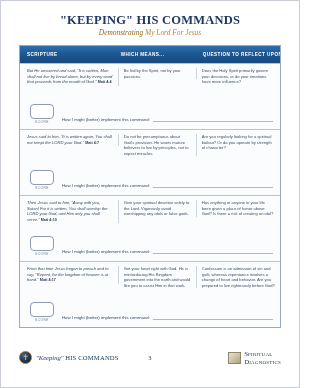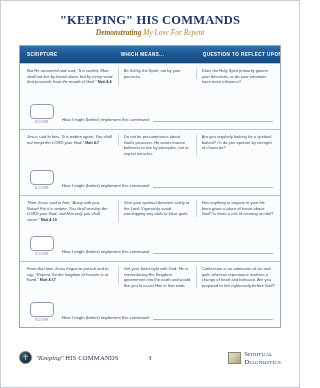--- a/index.html
+++ b/index.html
@@ -39,21 +39,21 @@
   .doc-sub {
     font-family: "Liberation Serif", serif;
     font-size: 7.4px;
     font-style: italic;
     color: #b48a3a;
     line-height: 9px;
     margin-top: 1px;
     white-space: nowrap;
   }
   .doc-sub .sub-strong {
-    font-weight: bold;
+    font-weight: normal;
     color: #8d6a22;
   }
 
   
   .table-wrap {
     margin: 8px 18px 0 18px;
     border: 1px solid #9aa8bd;
     background: #ffffff;
   }
 
@@ -232,21 +232,21 @@
 </style>
 </head>
 <body>
 
 <div class="page">
 
   <div class="title-block">
     <div class="doc-title">"KEEPING" HIS COMMANDS</div>
     <div class="doc-sub">
       <span class="sub-strong">Demonstrating</span>
-      <span>My Love For Repent</span>
+      <span>My Lord For Jesus</span>
     </div>
   </div>
 
   <div class="table-wrap">
 
     <div class="thead">
       <div class="th c1">SCRIPTURE</div>
       <div class="th c2">WHICH MEANS...</div>
       <div class="th c3">QUESTION TO REFLECT UPON</div>
     </div>

